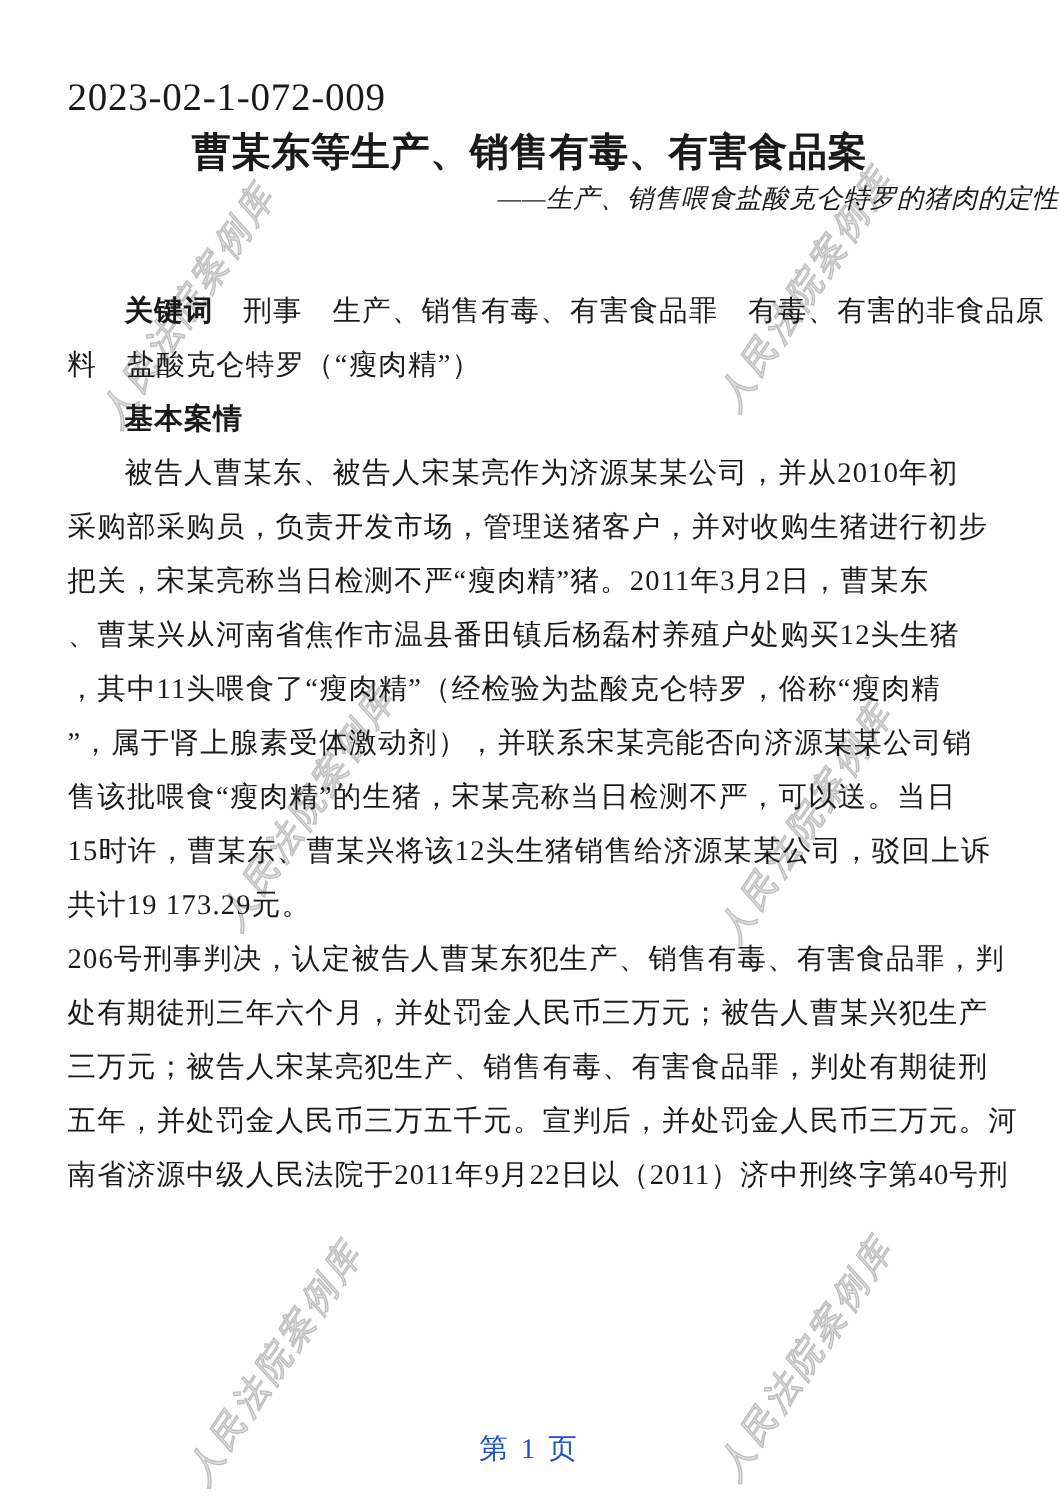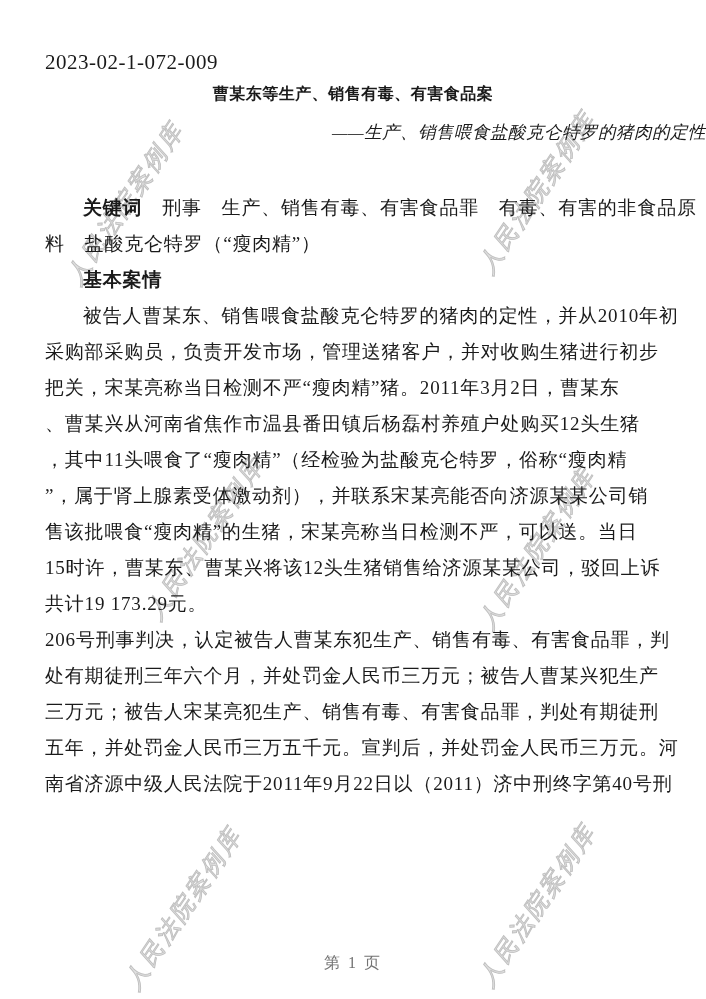--- a/index.html
+++ b/index.html
@@ -39,32 +39,32 @@
   .wm4 { left: 537px; top: 548px; }
   .wm5 { left: 183px; top: 908px; }
   .wm6 { left: 537px; top: 905px; }
 
   
   .doc-number {
     position: absolute;
     left: 45px;
     top: 50px;
     z-index: 1;
-    font-size: 21px;
+    font-size: 26px;
     letter-spacing: 0.5px;
   }
   .title {
     position: absolute;
     top: 84px;
     left: 0;
     width: 100%;
     z-index: 1;
     margin: 0;
     text-align: center;
-    font-size: 16px;
+    font-size: 26px;
     font-weight: bold;
     letter-spacing: 0.5px;
   }
   .subtitle {
     position: absolute;
     top: 120px;
     left: 0;
     width: 100%;
     z-index: 1;
     text-align: right;
@@ -97,23 +97,23 @@
   .heading { font-size: 19px; }
 
   
   .footer {
     position: absolute;
     top: 953px;
     left: 0;
     width: 100%;
     z-index: 1;
     text-align: center;
-    font-size: 16px;
+    font-size: 19px;
     letter-spacing: 2px;
-    color: #737373;
+    color: #1d4ed8;
   }
 </style>
 </head>
 <body>
 
 <div class="page">
 
   <div class="watermark-layer">
     <div class="wm wm1"><span>人民法院案例库</span></div>
     <div class="wm wm2"><span>人民法院案例库</span></div>
@@ -129,21 +129,21 @@
 
   <div class="subtitle">——生产、销售喂食盐酸克仑特罗的猪肉的定性</div>
 
   <div class="content">
     <div class="tline indent"><span class="bold-label">关键词</span><span>　刑事　生产、销售有毒、有害食品罪　有毒、有害的非食品原</span></div>
     <div class="tline">料　盐酸克仑特罗（“瘦肉精”）</div>
 
     <div class="tline heading indent">基本案情</div>
 
     <div class="paragraph">
-        <div class="tline indent">被告人曹某东、销售喂食盐酸克仑特罗的猪肉的定性，并从2010年初</div>
+        <div class="tline indent">被告人曹某东、被告人宋某亮作为济源某某公司，并从2010年初</div>
         <div class="tline">采购部采购员，负责开发市场，管理送猪客户，并对收购生猪进行初步</div>
         <div class="tline">把关，宋某亮称当日检测不严“瘦肉精”猪。2011年3月2日，曹某东</div>
         <div class="tline">、曹某兴从河南省焦作市温县番田镇后杨磊村养殖户处购买12头生猪</div>
         <div class="tline">，其中11头喂食了“瘦肉精”（经检验为盐酸克仑特罗，俗称“瘦肉精</div>
         <div class="tline">”，属于肾上腺素受体激动剂），并联系宋某亮能否向济源某某公司销</div>
         <div class="tline">售该批喂食“瘦肉精”的生猪，宋某亮称当日检测不严，可以送。当日</div>
         <div class="tline">15时许，曹某东、曹某兴将该12头生猪销售给济源某某公司，驳回上诉</div>
         <div class="tline">共计19 173.29元。</div>
       </div>
     <div class="paragraph">

